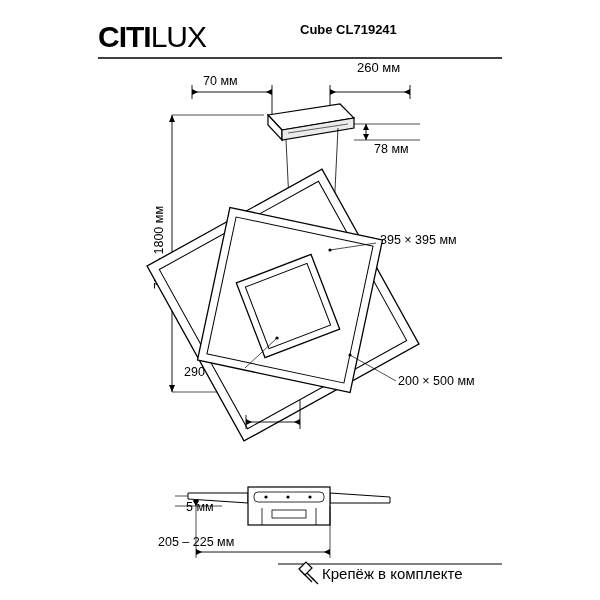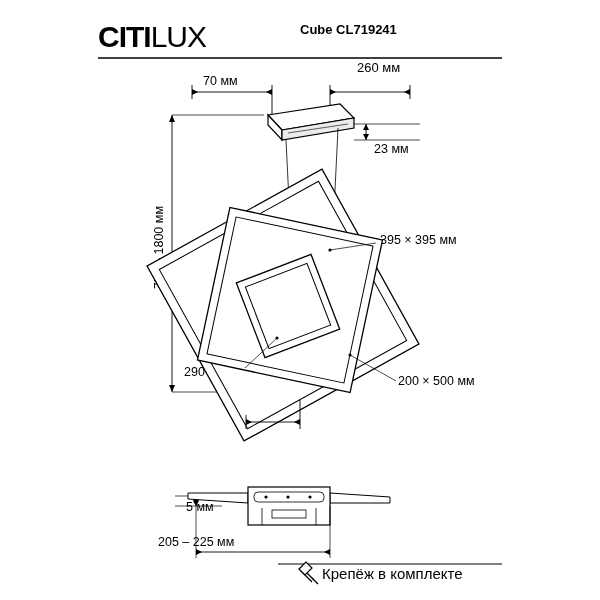--- a/index.html
+++ b/index.html
@@ -73,21 +73,21 @@
 </head>
 <body>
 
 <div class="page">
 
   <div class="brand"><span>CITI</span><span class="thin">LUX</span></div>
   <div class="title-model">Cube CL719241</div>
 
   <div class="lbl dim-70">70 мм</div>
   <div class="lbl dim-260">260 мм</div>
-  <div class="lbl dim-45">23 мм</div>
+  <div class="lbl dim-45">78 мм</div>
   <div class="lbl dim-750">750 – 1800 мм</div>
   <div class="lbl dim-395">395 × 395 мм</div>
   <div class="lbl dim-290">290 × 290 мм</div>
   <div class="lbl dim-500">200 × 500 мм</div>
   <div class="lbl dim-16">16 мм</div>
   <div class="lbl dim-5">5 мм</div>
   <div class="lbl dim-205">205 – 225 мм</div>
   <div class="lbl fix-note">Крепёж в комплекте</div>
 
   <svg class="svg-layer" viewBox="0 0 600 600" xmlns="http://www.w3.org/2000/svg">

